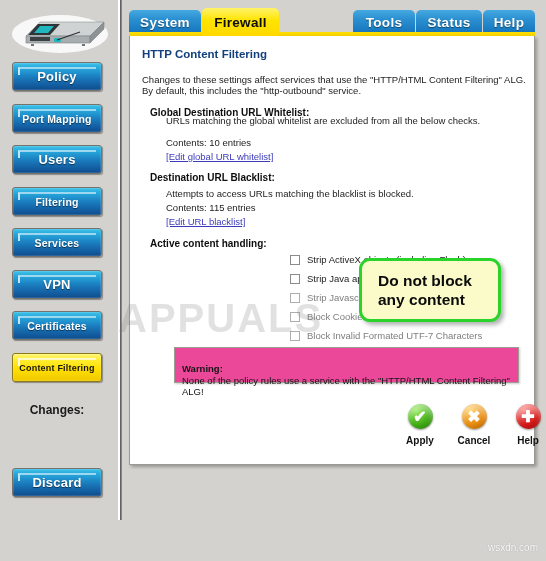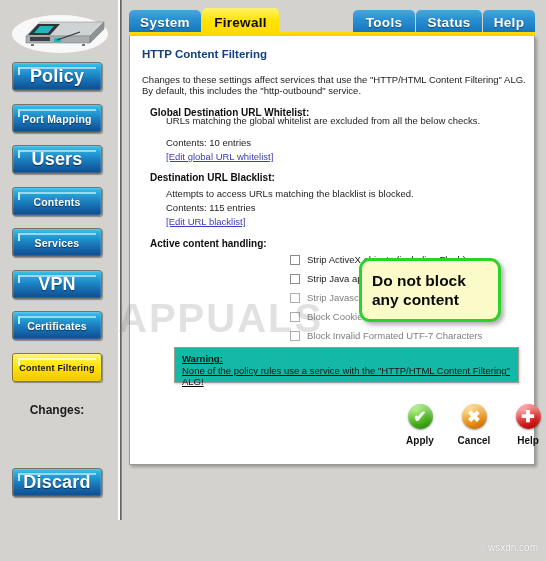--- a/index.html
+++ b/index.html
@@ -78,21 +78,21 @@
     border-left: 2px solid rgba(255,255,255,.75);
     border-top: 2px solid rgba(255,255,255,.55);
     box-sizing: border-box;
     pointer-events: none;
   }
   .nav-yellow::before {
     border-left-color: rgba(255,255,255,.9);
     border-top-color: rgba(255,255,255,.7);
   }
 
-  .f13 { font-size: 18px; }
+  .f13 { font-size: 13px; }
   .f11 { font-size: 10.5px; }
   .f9  { font-size: 9px; }
 
   #changes-label {
     position: absolute;
     left: 12px;
     top: 403px;
     width: 90px;
     text-align: center;
     font-size: 12px;
@@ -218,42 +218,41 @@
     top: 222px;
     width: 142px;
     height: 64px;
     background: #fbfbca;
     border: 3px solid #2ad32a;
     border-radius: 11px;
     box-sizing: border-box;
     box-shadow: 3px 3px 4px rgba(0,0,0,.3);
     display: flex;
     align-items: center;
-    padding-left: 10px;
+    padding-left: 16px;
   }
   #callout-text {
     font-size: 15.5px;
     font-weight: bold;
     color: #0b0b0b;
     line-height: 19px;
   }
 
   
   #warnbox {
     position: absolute;
     left: 44px;
     top: 311px;
     width: 345px;
     height: 36px;
-    background: #14b8a6;
+    background: #ec4899;
     border: 1px solid #9d9d91;
     box-sizing: border-box;
-    padding: 5px 7px;
+    padding: 15px 7px;
     box-shadow: 1px 1px 2px rgba(0,0,0,.2);
-    text-decoration: underline;
   }
   #warn-title { font-size: 9.5px; font-weight: bold; color: #141414; }
   #warn-body  { font-size: 9.5px; color: #141414; margin-top: 1px; }
 
   
   #actions {
     position: absolute;
     left: 270px;
     top: 368px;
     display: flex;
@@ -328,21 +327,21 @@
   <div class="nav-btn nav-blue" style="top:62px;">
       <span class="lbl f13">Policy</span>
     </div>
   <div class="nav-btn nav-blue" style="top:104px;">
       <span class="lbl f11">Port Mapping</span>
     </div>
   <div class="nav-btn nav-blue" style="top:145px;">
       <span class="lbl f13">Users</span>
     </div>
   <div class="nav-btn nav-blue" style="top:187px;">
-      <span class="lbl f11">Contents</span>
+      <span class="lbl f11">Filtering</span>
     </div>
   <div class="nav-btn nav-blue" style="top:228px;">
       <span class="lbl f11">Services</span>
     </div>
   <div class="nav-btn nav-blue" style="top:270px;">
       <span class="lbl f13">VPN</span>
     </div>
   <div class="nav-btn nav-blue" style="top:311px;">
       <span class="lbl f11">Certificates</span>
     </div>

